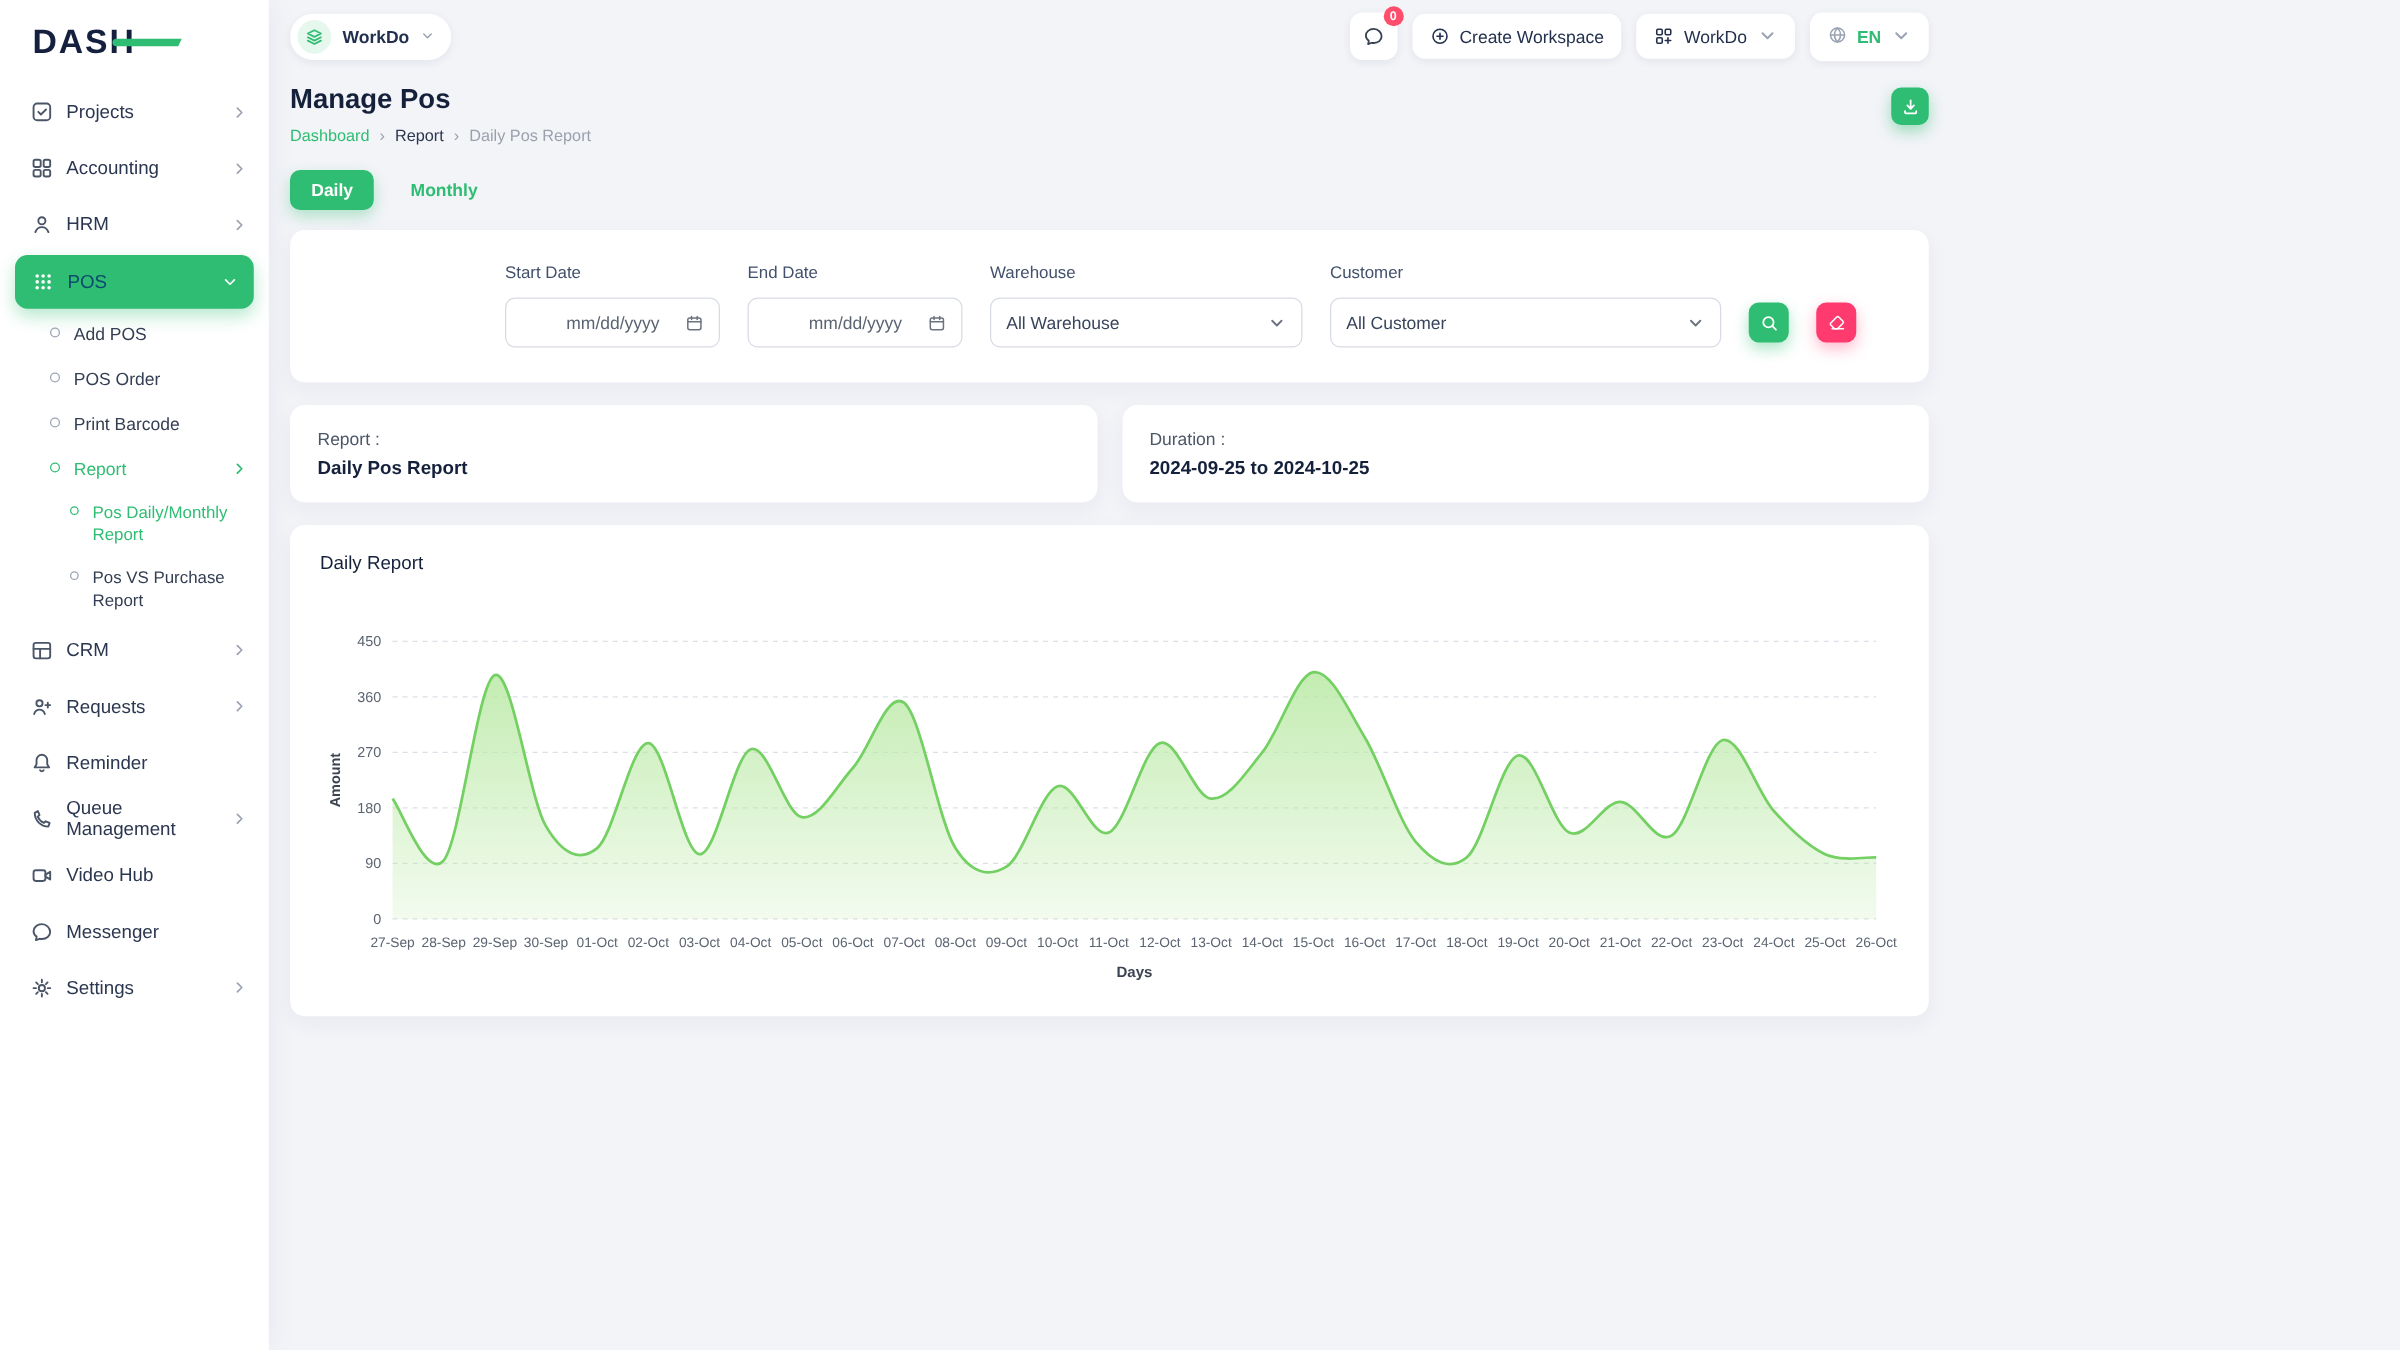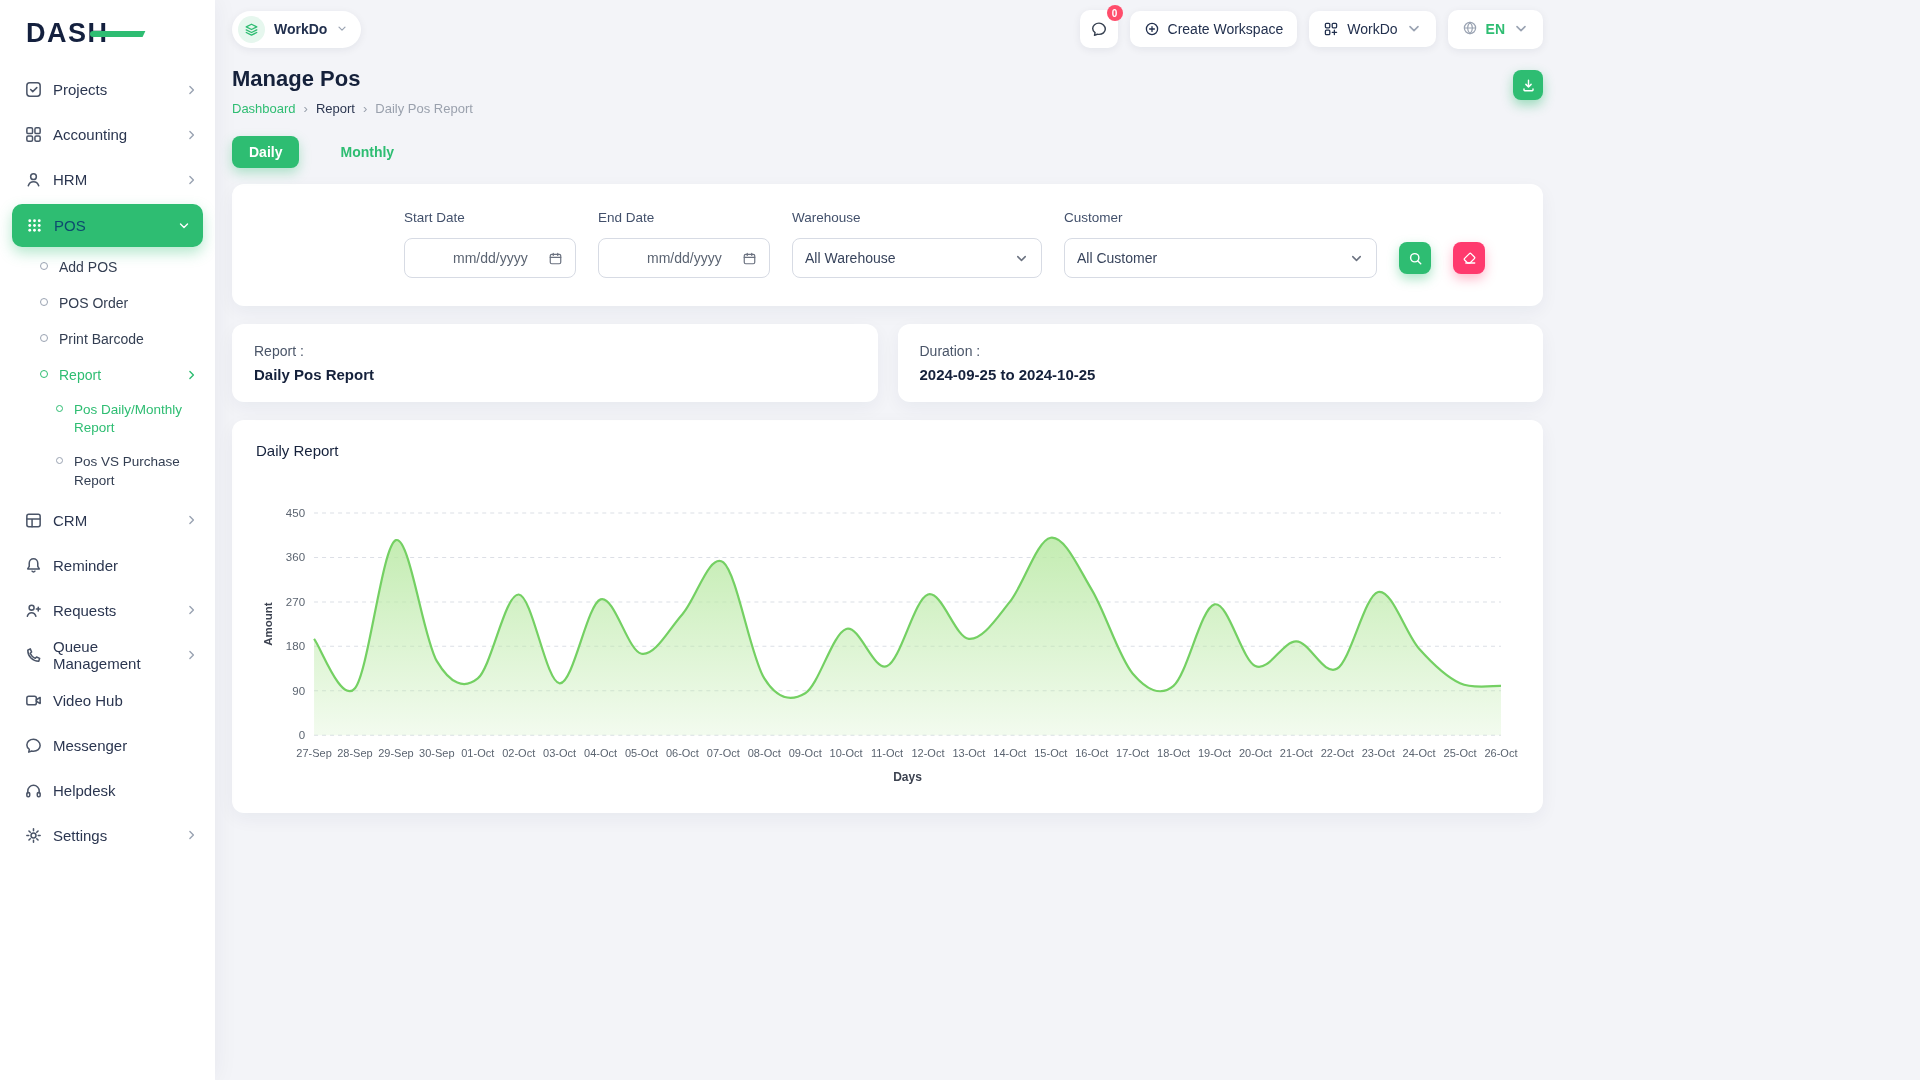--- a/index.html
+++ b/index.html
@@ -103,21 +103,21 @@
   .bc-mid{ color:#2b3650; font-weight:500; cursor:pointer; }
   .bc-cur{ color:#9aa1ad; }
   .bc-sep{ color:#9aa1ad; font-size:13px; }
   .download-btn{
     width:30px; height:30px; border-radius:8px; background:var(--primary); color:#fff;
     display:flex; align-items:center; justify-content:center; border:none; cursor:pointer;
     box-shadow:0 5px 12px rgba(46,189,114,.45); margin-top:4px;
   }
   .download-btn svg{ width:15px; height:15px; }
 
-  .tabs{ display:flex; align-items:flex-start; gap:24px; margin-top:20px; }
+  .tabs{ display:flex; align-items:flex-start; gap:12px; margin-top:20px; }
   .tab{ padding:8px 17px; border-radius:8px; font-size:14px; font-weight:600; border:none; cursor:pointer; background:transparent; font-family:inherit; }
   .tab.active{ background:var(--primary); color:#fff; box-shadow:0 5px 12px rgba(46,189,114,.35); }
   .tab.ghost{ color:var(--primary); }
 
   .card{ background:#fff; border-radius:12px; box-shadow:0 6px 18px rgba(24,38,74,.05); }
 
   .filter-card{ margin-top:16px; padding:26px 22px 28px; display:flex; align-items:flex-end; gap:22px; }
   .f-spacer{ width:128px; flex:none; }
   .fgroup label{ display:block; font-size:13.5px; color:#42506b; margin-bottom:13px; }
   .control{
@@ -264,46 +264,46 @@
       <span class="nav-label">CRM</span>
       <span class="chev">
           <svg viewBox="0 0 20 20" fill="none" stroke="currentColor" stroke-width="2" stroke-linecap="round" stroke-linejoin="round">
             <path d="M7 5l5 5-5 5"></path>
           </svg>
         </span>
     </a>
 
     <a class="nav-item">
       <span class="nav-icon">
+        <svg viewBox="0 0 20 20" fill="none" stroke="currentColor" stroke-width="1.6" stroke-linecap="round">
+            <circle cx="8" cy="7" r="2.6"></circle>
+            <path d="M3.5 16c.8-2.5 2.5-3.7 4.5-3.7s3.7 1.2 4.5 3.7"></path>
+            <path d="M15 6.5v4M13 8.5h4"></path>
+          </svg>
+      </span>
+      <span class="nav-label">Requests</span>
+      <span class="chev">
+          <svg viewBox="0 0 20 20" fill="none" stroke="currentColor" stroke-width="2" stroke-linecap="round" stroke-linejoin="round">
+            <path d="M7 5l5 5-5 5"></path>
+          </svg>
+        </span>
+    </a>
+
+    <a class="nav-item">
+      <span class="nav-icon">
         <svg viewBox="0 0 20 20" fill="none" stroke="currentColor" stroke-width="1.6" stroke-linecap="round" stroke-linejoin="round">
             <path d="M10 3a4.5 4.5 0 0 0-4.5 4.5V11l-1.6 2.6h12.2L14.5 11V7.5A4.5 4.5 0 0 0 10 3z"></path>
             <path d="M8.5 16a1.8 1.8 0 0 0 3 0"></path>
           </svg>
       </span>
       <span class="nav-label">Reminder</span>
     </a>
 
     <a class="nav-item">
       <span class="nav-icon">
-        <svg viewBox="0 0 20 20" fill="none" stroke="currentColor" stroke-width="1.6" stroke-linecap="round">
-            <circle cx="8" cy="7" r="2.6"></circle>
-            <path d="M3.5 16c.8-2.5 2.5-3.7 4.5-3.7s3.7 1.2 4.5 3.7"></path>
-            <path d="M15 6.5v4M13 8.5h4"></path>
-          </svg>
-      </span>
-      <span class="nav-label">Requests</span>
-      <span class="chev">
-          <svg viewBox="0 0 20 20" fill="none" stroke="currentColor" stroke-width="2" stroke-linecap="round" stroke-linejoin="round">
-            <path d="M7 5l5 5-5 5"></path>
-          </svg>
-        </span>
-    </a>
-
-    <a class="nav-item">
-      <span class="nav-icon">
         <svg viewBox="0 0 20 20" fill="none" stroke="currentColor" stroke-width="1.6" stroke-linecap="round" stroke-linejoin="round">
             <path d="M4 4.5C4 11 9 16 15.5 16l1-3-3.3-1.4-1.4 1.4c-2.4-1-4.3-2.9-5.3-5.3L8 6.3 6.6 3z"></path>
           </svg>
       </span>
       <span class="nav-label">Queue Management</span>
       <span class="chev">
           <svg viewBox="0 0 20 20" fill="none" stroke="currentColor" stroke-width="2" stroke-linecap="round" stroke-linejoin="round">
             <path d="M7 5l5 5-5 5"></path>
           </svg>
         </span>
@@ -321,30 +321,20 @@
 
     <a class="nav-item">
       <span class="nav-icon">
         <svg viewBox="0 0 20 20" fill="none" stroke="currentColor" stroke-width="1.6" stroke-linecap="round" stroke-linejoin="round">
             <path d="M10 3.5c-3.9 0-7 2.6-7 5.9 0 1.9 1 3.5 2.6 4.6L5 17l3.1-1.2c.6.1 1.2.2 1.9.2 3.9 0 7-2.6 7-5.9s-3.1-6.6-7-6.6z"></path>
           </svg>
       </span>
       <span class="nav-label">Messenger</span>
     </a>
 
-    <a class="nav-item">
-      <span class="nav-icon">
-        <svg viewBox="0 0 20 20" fill="none" stroke="currentColor" stroke-width="1.6" stroke-linecap="round" stroke-linejoin="round">
-            <path d="M4 13v-2.5a6 6 0 0 1 12 0V13"></path>
-            <rect x="3" y="12" width="3" height="4.5" rx="1.2"></rect>
-            <rect x="14" y="12" width="3" height="4.5" rx="1.2"></rect>
-          </svg>
-      </span>
-      <span class="nav-label">Helpdesk</span>
-    </a>
 
     <a class="nav-item">
       <span class="nav-icon">
         <svg viewBox="0 0 20 20" fill="none" stroke="currentColor" stroke-width="1.6" stroke-linecap="round">
             <circle cx="10" cy="10" r="2.6"></circle>
             <path d="M10 3v2M10 15v2M3 10h2M15 10h2M5.2 5.2l1.4 1.4M13.4 13.4l1.4 1.4M14.8 5.2l-1.4 1.4M6.6 13.4l-1.4 1.4"></path>
           </svg>
       </span>
       <span class="nav-label">Settings</span>
       <span class="chev">

